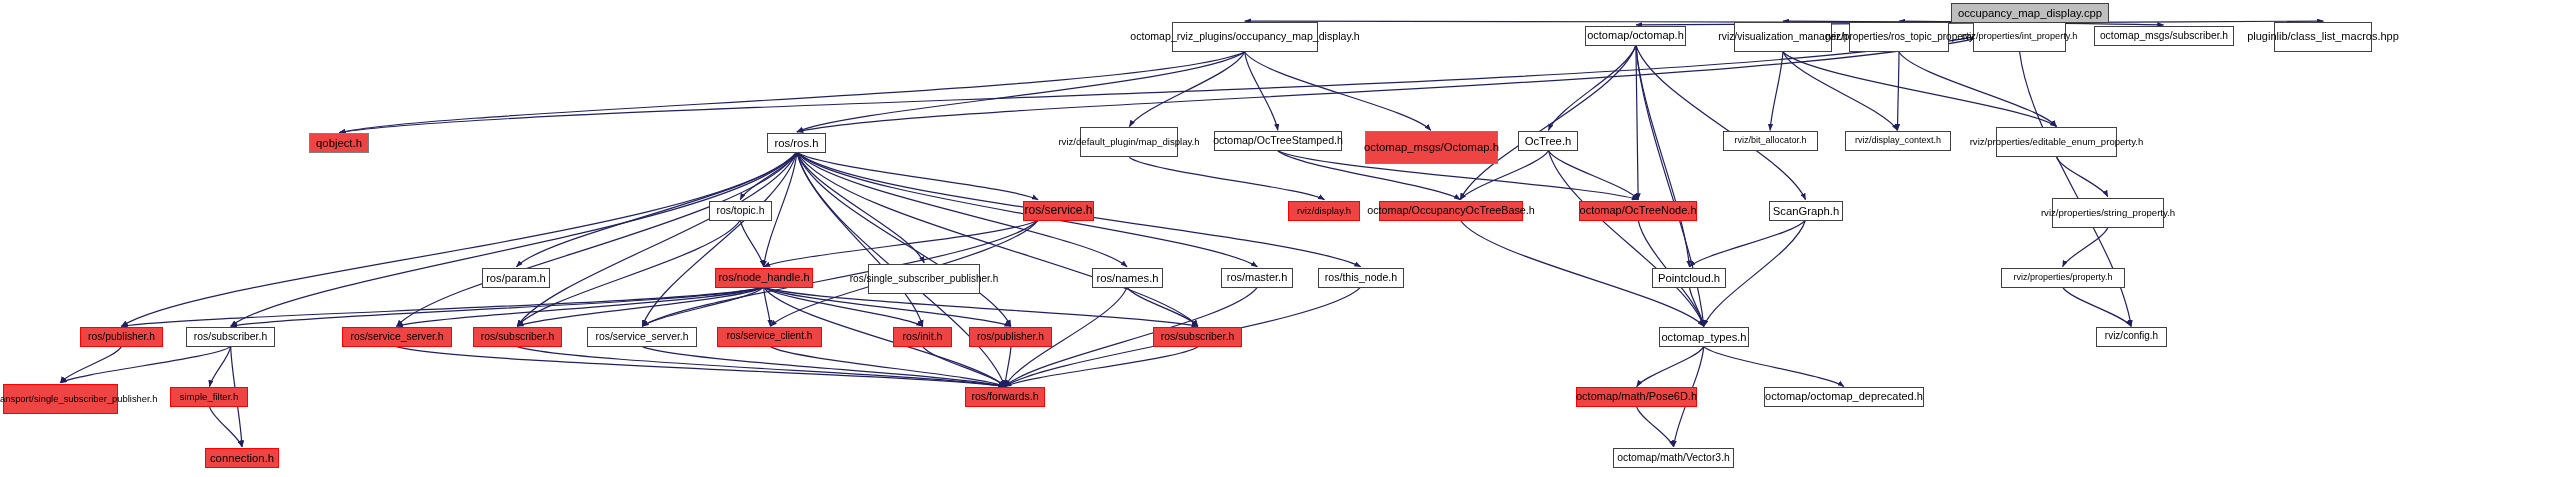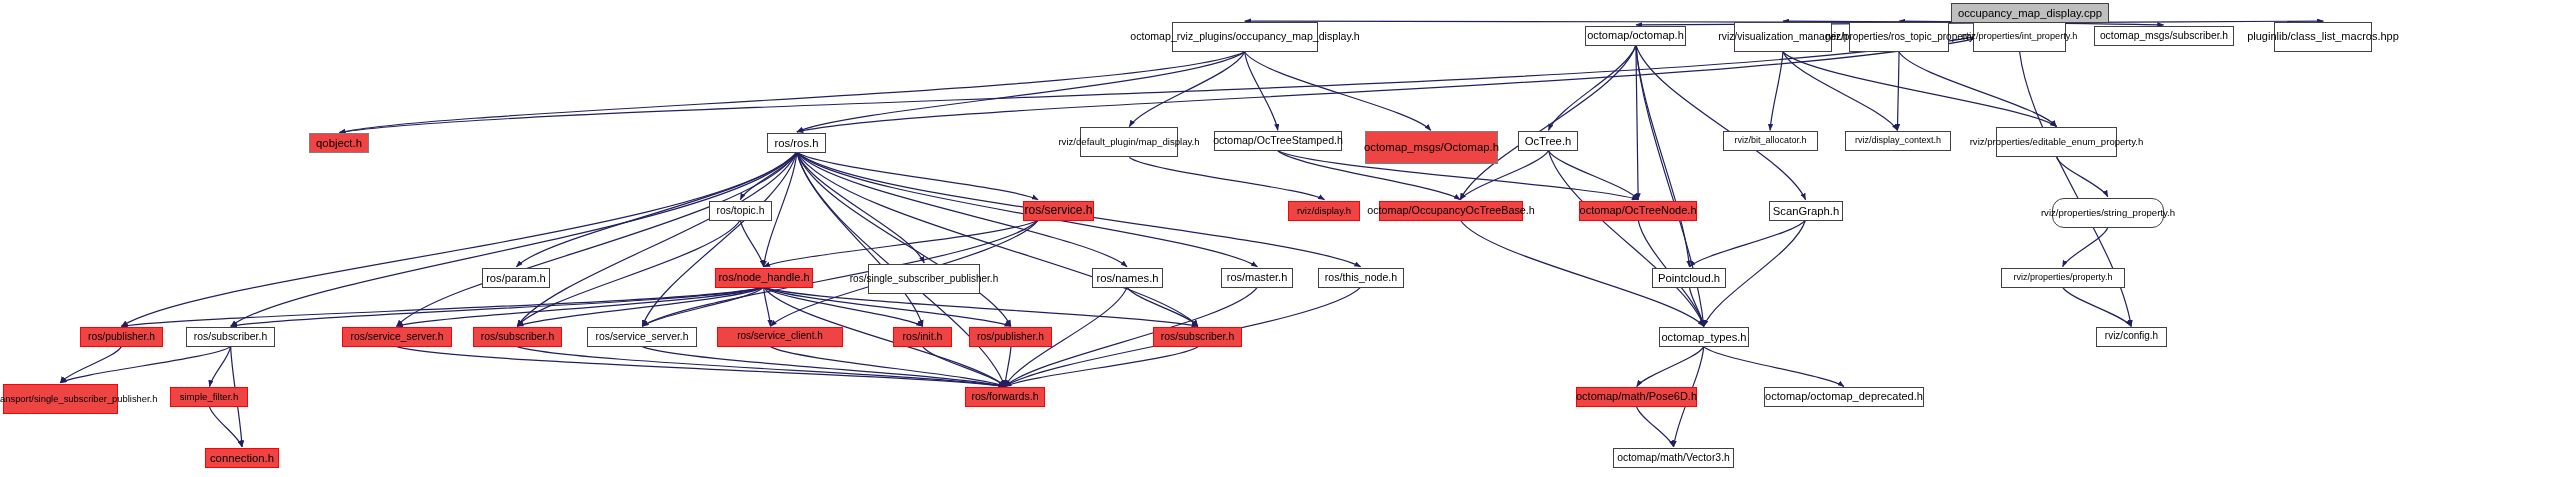--- a/index.html
+++ b/index.html
@@ -138,35 +138,35 @@
       <div class="node thick" title="OcTree.h" style="left: 1518px; top: 131px; width: 60px; height: 19.6px;"><span>OcTree.h</span></div>
       <div class="node thick" title="rviz/bit_allocator.h" style="left: 1723px; top: 131px; width: 95px; height: 19.6px; font-size: 9px;"><span>rviz/bit_allocator.h</span></div>
       <div class="node thick" title="rviz/display_context.h" style="left: 1845px; top: 131px; width: 106px; height: 19.6px; font-size: 9px;"><span>rviz/display_context.h</span></div>
       <div class="node thick" title="rviz/properties/editable_enum_property.h" style="left: 1996px; top: 127px; width: 121px; height: 30px; font-size: 9.6px;"><span>rviz/properties/editable</span><span>_enum_property.h</span></div>
       <div class="node thick" title="ros/topic.h" style="left: 709px; top: 201px; width: 63px; height: 19.6px; font-size: 10.4px;"><span>ros/topic.h</span></div>
       <div class="node red" title="ros/service.h" style="left: 1003px; top: 201px; width: 71px; height: 19.6px; font-size: 12px; margin-left: 20px;"><span>ros/service.h</span></div>
       <div class="node red" title="rviz/display.h" style="left: 1288px; top: 201px; width: 72px; height: 19.6px; font-size: 9.5px;"><span>rviz/display.h</span></div>
       <div class="node red" title="octomap/OccupancyOcTreeBase.h" style="left: 1379px; top: 201px; width: 144px; height: 19.6px; font-size: 10.8px;"><span>octomap/OccupancyOcTreeBase.h</span></div>
       <div class="node red" title="octomap/OcTreeNode.h" style="left: 1579px; top: 201px; width: 118px; height: 19.6px; font-size: 11px;"><span>octomap/OcTreeNode.h</span></div>
       <div class="node thick" title="ScanGraph.h" style="left: 1769px; top: 201px; width: 74px; height: 19.6px;"><span>ScanGraph.h</span></div>
-      <div class="node thick" title="rviz/properties/string_property.h" style="left: 2052px; top: 198px; width: 112px; height: 30px; font-size: 9.6px; border-radius: 12px;"><span>rviz/properties/string</span><span>_property.h</span></div>
+      <div class="node thick" title="rviz/properties/string_property.h" style="left: 2052px; top: 198px; width: 112px; height: 30px; font-size: 9.6px;"><span>rviz/properties/string</span><span>_property.h</span></div>
       <div class="node thick" title="ros/param.h" style="left: 482px; top: 268px; width: 68px; height: 19.6px; font-size: 11.2px;"><span>ros/param.h</span></div>
       <div class="node red" title="ros/node_handle.h" style="left: 715px; top: 268px; width: 98px; height: 19.6px; font-size: 11px;"><span>ros/node_handle.h</span></div>
       <div class="node thick" title="ros/single_subscriber_publisher.h" style="left: 868px; top: 264px; width: 112px; height: 30px; font-size: 10px;"><span>ros/single_subscriber</span><span>_publisher.h</span></div>
       <div class="node thick" title="ros/names.h" style="left: 1092px; top: 268px; width: 71px; height: 19.6px;"><span>ros/names.h</span></div>
       <div class="node thick" title="ros/master.h" style="left: 1221px; top: 268px; width: 72px; height: 19.6px; font-size: 11px;"><span>ros/master.h</span></div>
       <div class="node thick" title="ros/this_node.h" style="left: 1318px; top: 268px; width: 86px; height: 19.6px; font-size: 10.6px;"><span>ros/this_node.h</span></div>
       <div class="node thick" title="Pointcloud.h" style="left: 1652px; top: 268px; width: 74px; height: 19.6px;"><span>Pointcloud.h</span></div>
       <div class="node thick" title="rviz/properties/property.h" style="left: 2001px; top: 268px; width: 124px; height: 19.6px; font-size: 9px;"><span>rviz/properties/property.h</span></div>
       <div class="node red" title="ros/publisher.h" style="left: 80px; top: 327px; width: 83px; height: 19.6px; font-size: 10.3px;"><span>ros/publisher.h</span></div>
       <div class="node thick" title="ros/subscriber.h" style="left: 186px; top: 327px; width: 89px; height: 19.6px; font-size: 10.4px;"><span>ros/subscriber.h</span></div>
       <div class="node red" title="ros/service_server.h" style="left: 342px; top: 327px; width: 110px; height: 19.6px; font-size: 10.4px;"><span>ros/service_server.h</span></div>
       <div class="node red" title="ros/subscriber.h" style="left: 473px; top: 327px; width: 89px; height: 19.6px; font-size: 10.4px;"><span>ros/subscriber.h</span></div>
       <div class="node thick" title="ros/service_server.h" style="left: 587px; top: 327px; width: 110px; height: 19.6px; font-size: 10.4px;"><span>ros/service_server.h</span></div>
-      <div class="node red" title="ros/service_client.h" style="left: 717px; top: 327px; width: 126px; height: 19.6px; font-size: 10px;"><span>ros/service_client.h</span></div>
+      <div class="node red" title="ros/service_client.h" style="left: 717px; top: 327px; width: 105px; height: 19.6px; font-size: 10px;"><span>ros/service_client.h</span></div>
       <div class="node red" title="ros/init.h" style="left: 893px; top: 327px; width: 59px; height: 19.6px; font-size: 10.6px; justify-content: center;"><span>ros/init.h</span></div>
       <div class="node red" title="ros/publisher.h" style="left: 969px; top: 327px; width: 83px; height: 19.6px; font-size: 10.3px;"><span>ros/publisher.h</span></div>
       <div class="node red" title="ros/subscriber.h" style="left: 1153px; top: 327px; width: 89px; height: 19.6px; font-size: 10.4px;"><span>ros/subscriber.h</span></div>
       <div class="node thick" title="octomap_types.h" style="left: 1659px; top: 327px; width: 90px; height: 19.6px; font-size: 11.2px;"><span>octomap_types.h</span></div>
       <div class="node thick" title="rviz/config.h" style="left: 2096px; top: 327px; width: 71px; height: 19.6px; font-size: 10px;"><span>rviz/config.h</span></div>
       <div class="node red" title="image_transport/single_subscriber_publisher.h" style="left: 3px; top: 384px; width: 115px; height: 30px; font-size: 9.4px;"><span>image_transport/single</span><span>_subscriber_publisher.h</span></div>
       <div class="node red" title="simple_filter.h" style="left: 170px; top: 387px; width: 78px; height: 19.6px; font-size: 9.6px;"><span>simple_filter.h</span></div>
       <div class="node red" title="ros/forwards.h" style="left: 965px; top: 387px; width: 80px; height: 19.6px; font-size: 10.6px;"><span>ros/forwards.h</span></div>
       <div class="node red" title="octomap/math/Pose6D.h" style="left: 1576px; top: 387px; width: 121px; height: 19.6px; font-size: 11px;"><span>octomap/math/Pose6D.h</span></div>
       <div class="node thick" title="octomap/octomap_deprecated.h" style="left: 1764px; top: 387px; width: 160px; height: 19.6px; font-size: 11px;"><span>octomap/octomap_deprecated.h</span></div>

